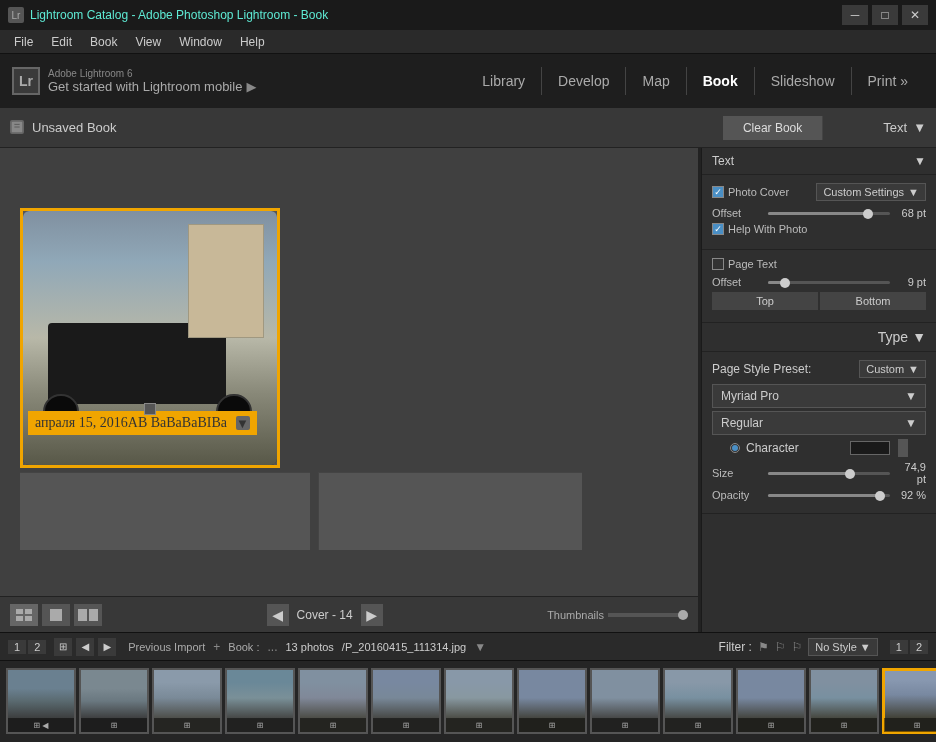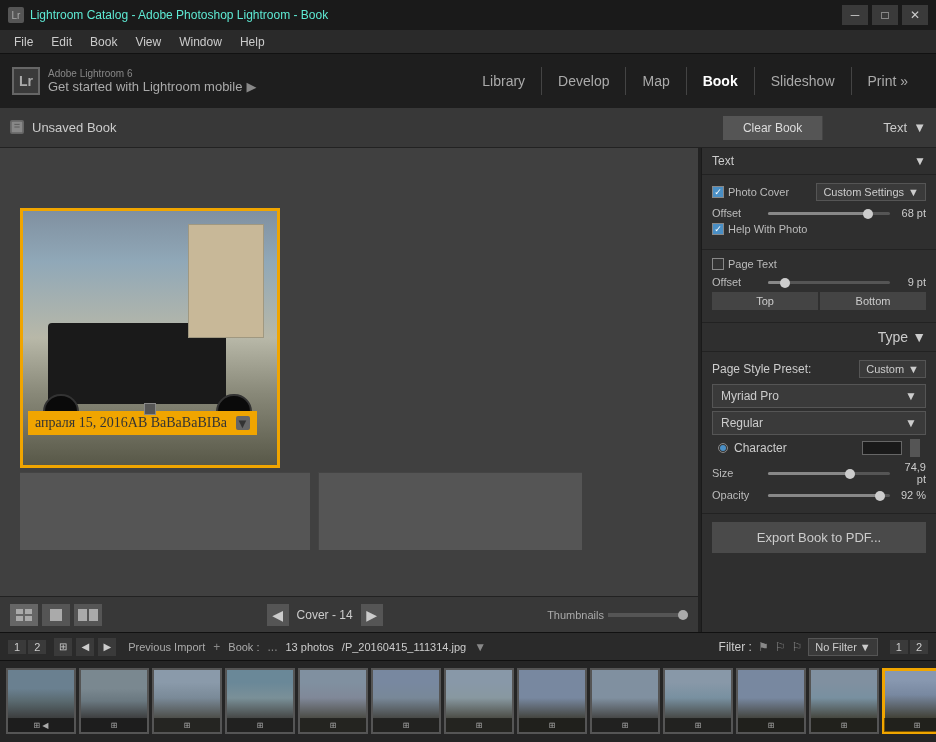--- a/index.html
+++ b/index.html
@@ -52,21 +52,21 @@
     #book-info p { font-size: 15px; text-shadow: 1px 1px 2px #000; }
 
     
     #pages-area { display: flex; gap: 8px; align-items: flex-start; padding-top: 50px; padding-left: 10px; }
     
     #page12 { background: #555; width: 290px; height: 260px; position: relative; display: flex; flex-direction: column; }
     #page12-img { flex: 1; background: #333; position: relative; overflow: hidden; }
     #page12-num { text-align: center; padding: 4px; font-size: 12px; color: #ccc; background: #444; }
     
     #page13 { background: #555; width: 260px; height: 260px; position: relative; display: flex; flex-direction: column; border: 3px solid #f0a500; }
-    #page13-img { flex: 1; background: #333; position: relative; overflow: hidden; }
+    #page13-img { flex: 1; background: #333; position: relative; overflow: hidden; border-radius: 6px; }
     #page13-num { text-align: center; padding: 4px; font-size: 12px; color: #fff; background: #f0a500; }
     #text-overlay { position: absolute; bottom: 30px; left: 5px; right: 20px; background: #f0a500; border: 1px solid #f0a500; padding: 3px 6px; font-size: 13px; color: #333; display: flex; align-items: center; justify-content: space-between; }
     #text-overlay .text-content { font-family: serif; font-size: 14px; }
     #text-overlay-icon { width: 14px; height: 14px; background: #666; border-radius: 2px; }
 
     
     #bottom-pages { display: flex; gap: 0; padding: 0 0; }
     #page14-left { background: #555; width: 290px; height: 80px; border-top: 1px solid #444; }
     #page14-right { background: #555; width: 264px; height: 80px; border-top: 1px solid #444; border-left: 1px solid #444; }
 
@@ -100,21 +100,21 @@
     .slider-handle { width: 10px; height: 10px; background: #ccc; border-radius: 50%; position: absolute; top: -3px; cursor: pointer; }
     .slider-value { font-size: 11px; color: #ccc; width: 30px; text-align: right; }
     
     .btn-group { display: flex; gap: 2px; margin: 4px 0; }
     .btn-small { flex: 1; padding: 3px 0; background: #444; border: none; color: #ccc; font-size: 11px; cursor: pointer; text-align: center; }
     
     .section-title { font-size: 14px; color: #ccc; text-align: right; padding: 6px 10px; border-bottom: 1px solid #222; display: flex; align-items: center; justify-content: flex-end; gap: 4px; }
 
     .full-dropdown { background: #3a3a3a; border: 1px solid #555; color: #ccc; font-size: 12px; padding: 4px 8px; width: 100%; margin: 3px 0; cursor: pointer; display: flex; align-items: center; justify-content: space-between; }
     
-    .color-row { display: flex; align-items: center; gap: 6px; margin: 4px 6px; }
+    .color-row { display: flex; align-items: center; gap: 6px; margin: 4px 18px; }
     .color-swatch { width: 40px; height: 14px; background: #1a1a1a; border: 1px solid #666; }
     .radio-dot { width: 10px; height: 10px; border: 1px solid #888; border-radius: 50%; background: #333; display: inline-flex; align-items: center; justify-content: center; }
     .radio-dot.active::after { content: ''; width: 6px; height: 6px; background: #4a8fc5; border-radius: 50%; }
 
     .export-btn { margin: 8px 10px; padding: 8px; background: #4a4a4a; border: none; color: #ccc; font-size: 13px; cursor: pointer; width: calc(100% - 20px); }
 
     
     #filmstrip { background: #252525; height: 110px; border-top: 1px solid #111; }
     #filmstrip-toolbar { background: #2a2a2a; height: 28px; display: flex; align-items: center; padding: 0 8px; gap: 8px; border-bottom: 1px solid #111; }
     .fs-source { color: #aaa; font-size: 11px; }
@@ -364,21 +364,20 @@
       <div class="slider-row">
         <span class="slider-label">Opacity</span>
         <div class="slider-track">
           <div class="slider-fill" style="width:90%;"></div>
           <div class="slider-handle" style="left:88%;"></div>
         </div>
         <span class="slider-value">92 %</span>
       </div>
     </div>
 
-    <button class="export-btn">Export Book to PDF...</button>
   </div>
 </div>
 
 <div id="filmstrip">
   <div id="filmstrip-toolbar">
 
     <div style="display:flex;gap:2px;align-items:center;">
       <span style="background:#3a3a3a;padding:1px 6px;font-size:11px;color:#ccc;">1</span>
       <span style="background:#3a3a3a;padding:1px 6px;font-size:11px;color:#ccc;">2</span>
     </div>
@@ -394,21 +393,21 @@
     <span style="color:#888;">...</span>
     <span class="fs-path">13 photos</span>
     <span class="fs-path">/P_20160415_111314.jpg</span>
     <span style="color:#888;cursor:pointer;">▼</span>
     <div class="fs-filter">
       <span>Filter :</span>
       <span class="flag-icon">⚑</span>
       <span class="flag-icon">⚐</span>
       <span class="flag-icon">⚐</span>
       <div class="filter-dropdown">
-        <span>No Filter</span>
+        <span>No Style</span>
         <span>▼</span>
       </div>
     </div>
     <div style="display:flex;gap:2px;align-items:center;margin-left:4px;">
       <span style="background:#3a3a3a;padding:1px 6px;font-size:11px;color:#ccc;">1</span>
       <span style="background:#3a3a3a;padding:1px 6px;font-size:11px;color:#ccc;">2</span>
     </div>
   </div>
   <div id="filmstrip-thumbs">
 

